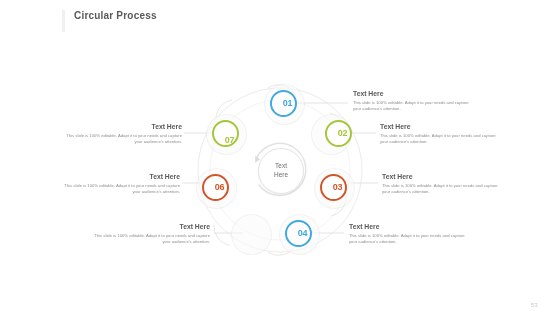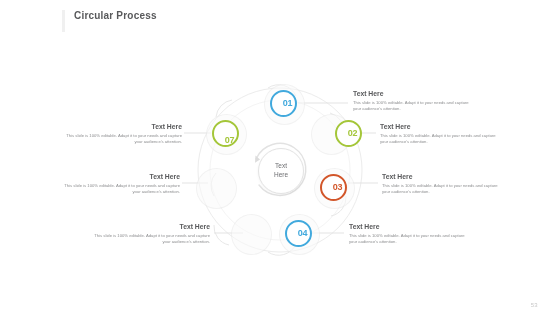--- a/index.html
+++ b/index.html
@@ -197,21 +197,21 @@
     <div class="node-halo" style="left:264px; top:29px;"></div>
     <div class="node" style="left:270px; top:35px; border-color:#41a9dd;">
       <span class="num" style="color:#41a9dd;">01</span>
     </div>
     <div class="tb left-align" style="left:353px; top:35px;">
       <div class="tb-head">Text Here</div>
       <div class="tb-body">This slide is 100% editable. Adapt it to your needs and capture your audience's attention.</div>
     </div>
 
     <div class="node-halo" style="left:311px; top:59px;"></div>
-    <div class="node" style="left:335px; top:65px; border-color:#a4c639;">
+    <div class="node" style="left:325px; top:65px; border-color:#a4c639;">
       <span class="num" style="color:#a4c639;">02</span>
     </div>
     <div class="tb left-align" style="left:380px; top:68px;">
       <div class="tb-head">Text Here</div>
       <div class="tb-body">This slide is 100% editable. Adapt it to your needs and capture your audience's attention.</div>
     </div>
 
     <div class="node-halo" style="left:314px; top:113px;"></div>
     <div class="node" style="left:320px; top:119px; border-color:#d2562a;">
       <span class="num" style="color:#d2562a;text-align:right;">03</span>
@@ -230,20 +230,23 @@
       <div class="tb-body">This slide is 100% editable. Adapt it to your needs and capture your audience's attention.</div>
     </div>
 
     <div class="node-halo" style="left:231px; top:159px;"></div>
     <div class="tb right-align" style="left:92px; top:168px;">
       <div class="tb-head">Text Here</div>
       <div class="tb-body">This slide is 100% editable. Adapt it to your needs and capture your audience's attention.</div>
     </div>
 
     <div class="node-halo" style="left:196px; top:113px;"></div>
+    <div class="node" style="left:202px; top:119px; border-color:#d2562a;">
+      <span class="num" style="color:#d2562a;">06</span>
+    </div>
     <div class="tb right-align" style="left:62px; top:118px;">
       <div class="tb-head">Text Here</div>
       <div class="tb-body">This slide is 100% editable. Adapt it to your needs and capture your audience's attention.</div>
     </div>
 
     <div class="node-halo" style="left:206px; top:59px;"></div>
     <div class="node" style="left:212px; top:65px; border-color:#a4c639;align-items:flex-end;">
       <span class="num" style="color:#a4c639;">07</span>
     </div>
     <div class="tb right-align" style="left:64px; top:68px;">

